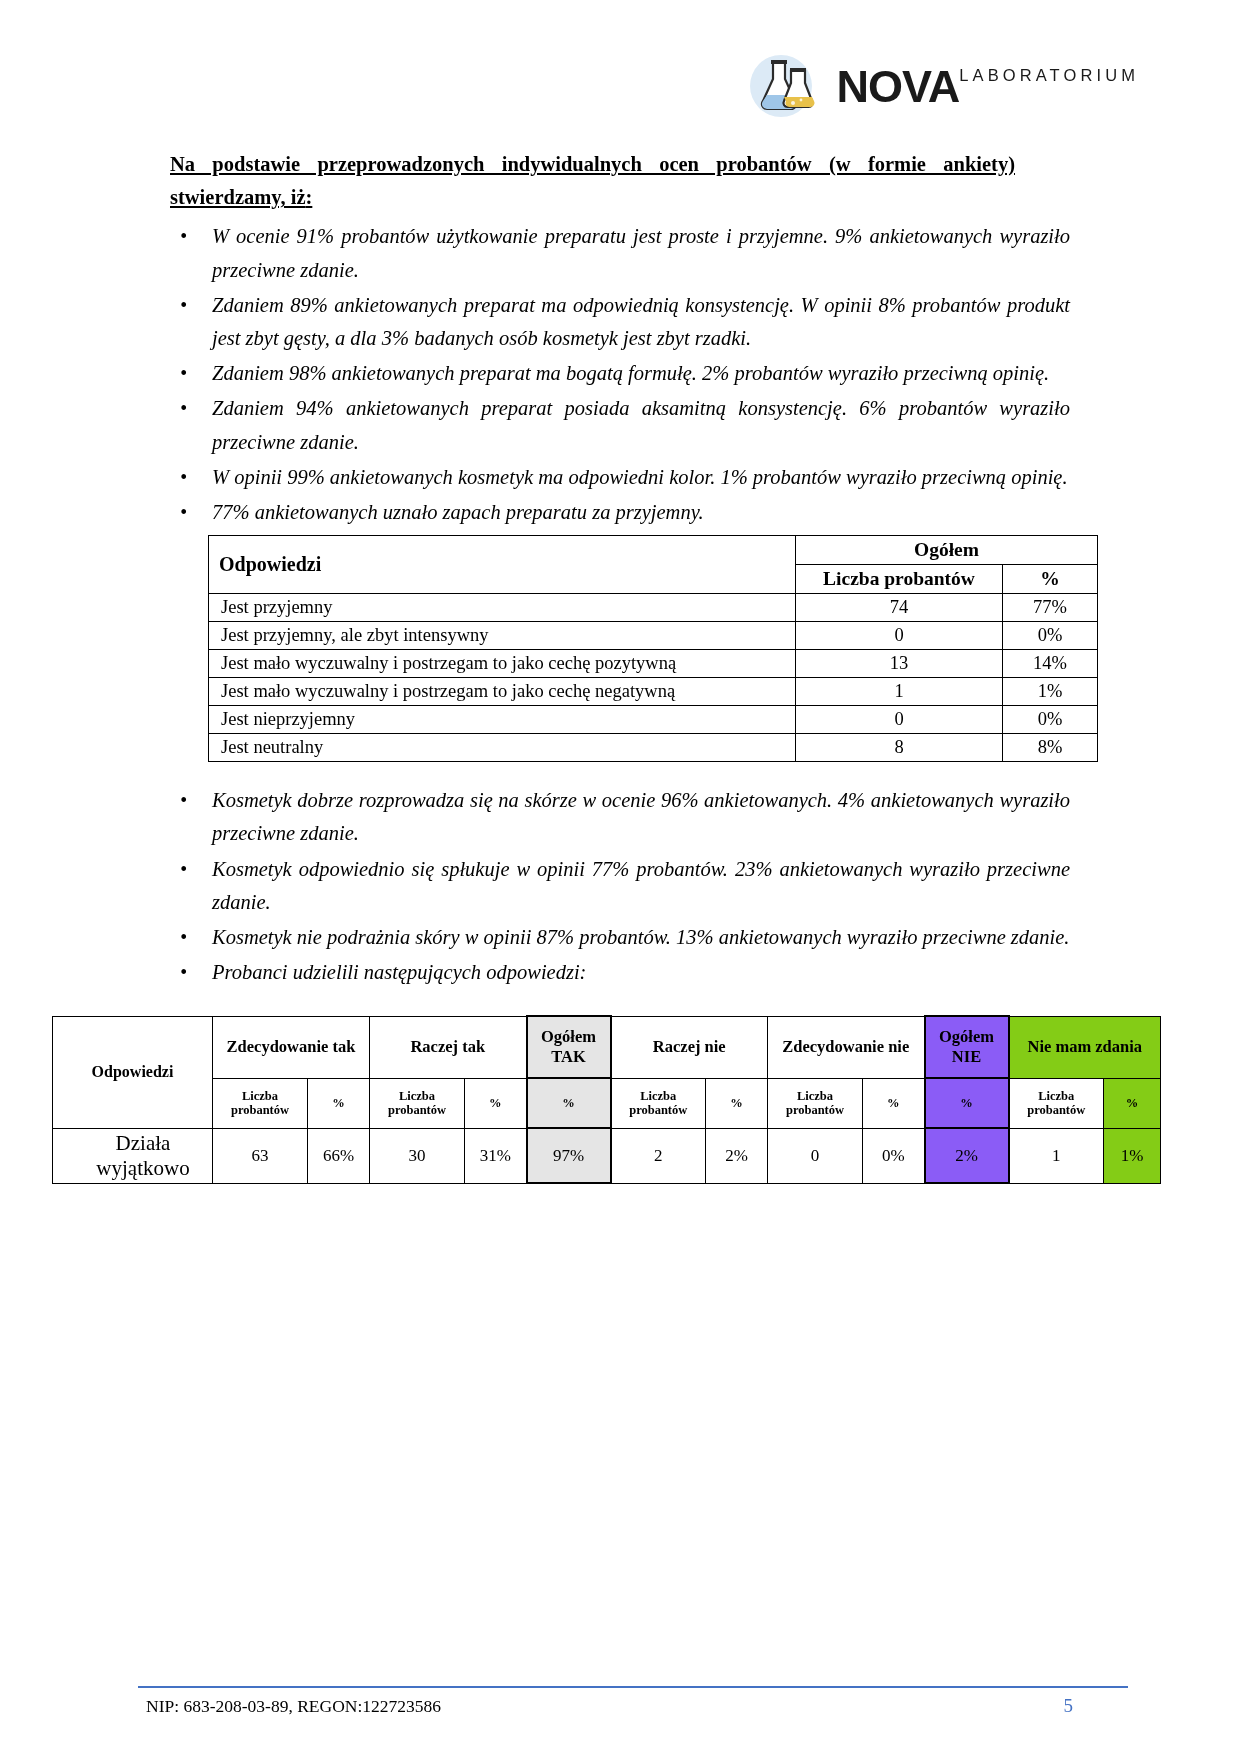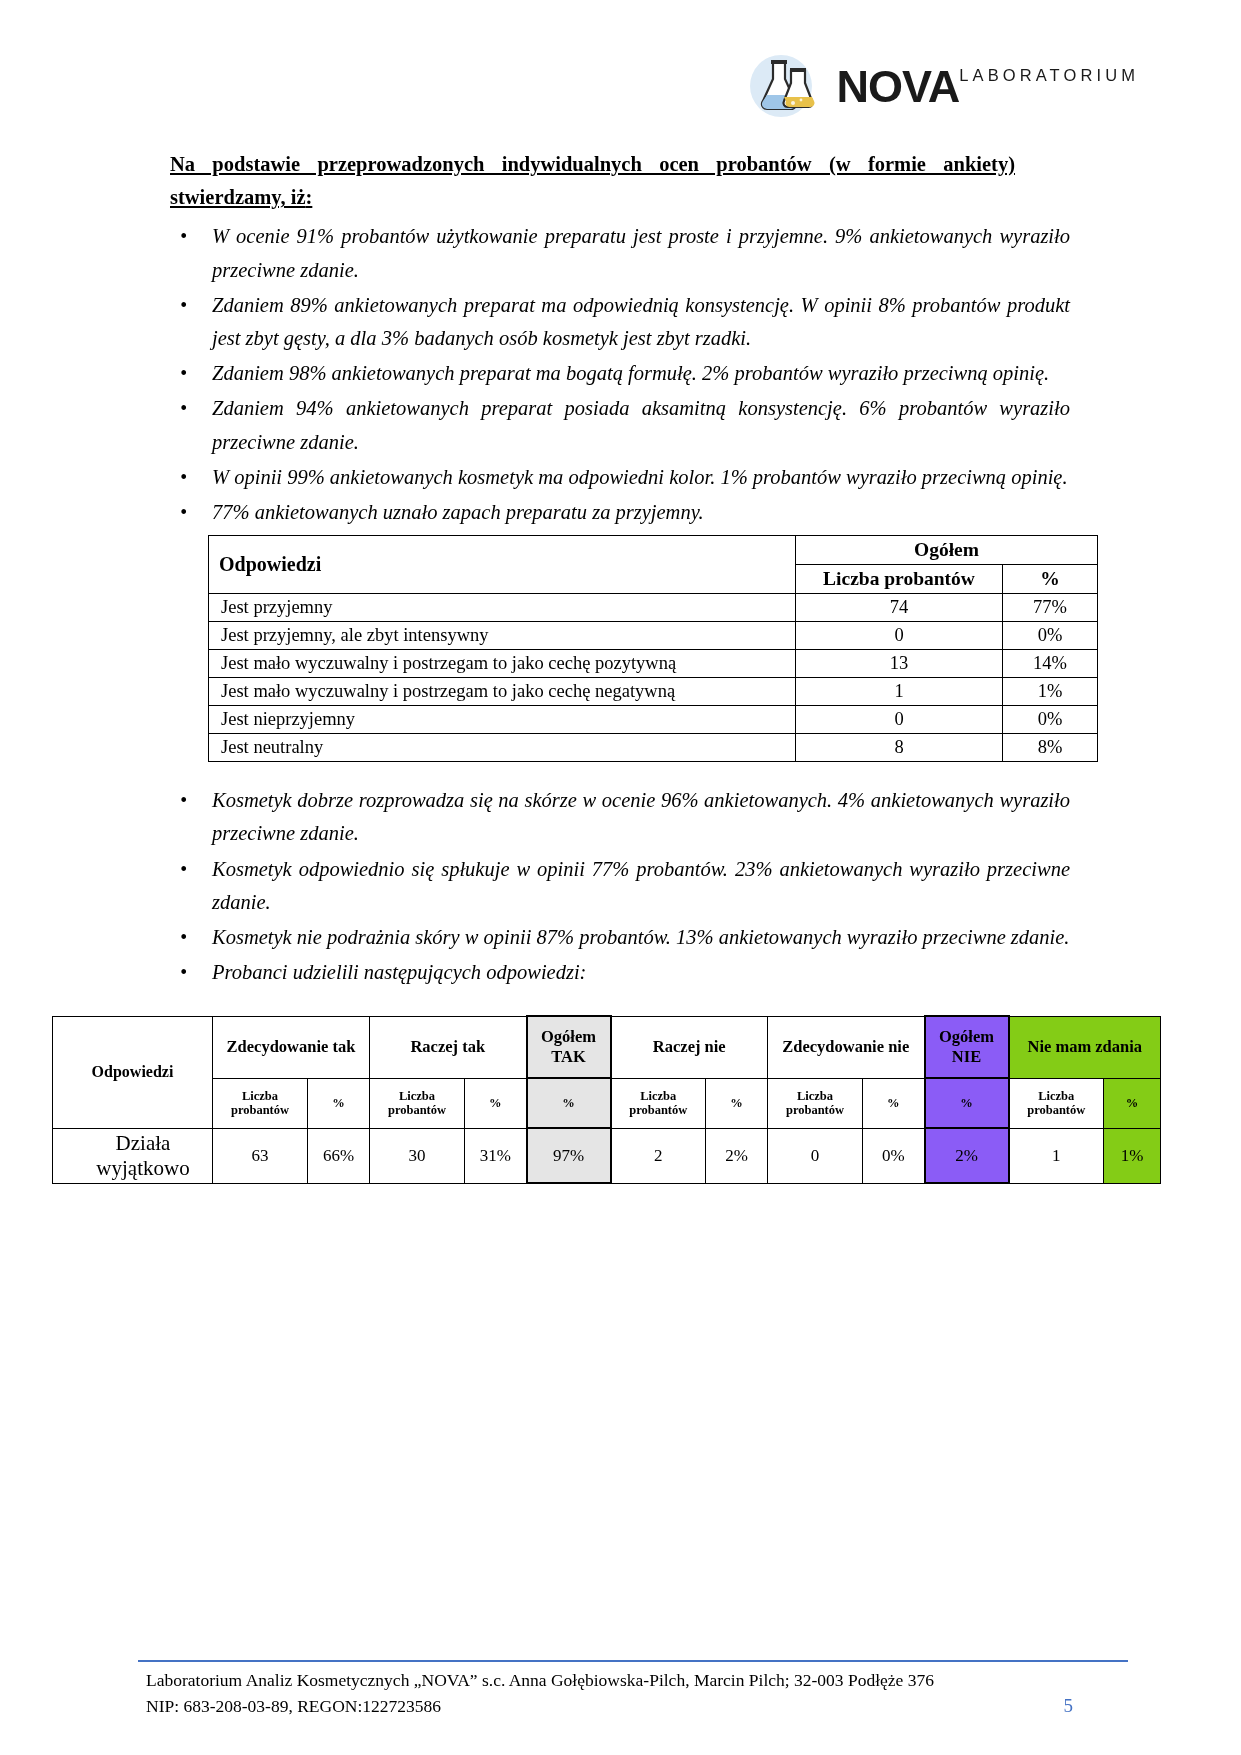--- a/index.html
+++ b/index.html
@@ -363,18 +363,17 @@
         <td class="datacell c-peach bd-thick">2%</td>
         <td class="datacell">1</td>
         <td class="datacell c-gray">1%</td>
       </tr>
     </tbody>
       </table>
   </div>
 
   <div class="footer">
     <div class="footer-rule"></div>
-    <div class="footer-text">Laboratorium Analiz Kosmetycznych „NOVA” s.c. Anna Gołębiowska-Pilch, Marcin Pilch; 32-003 Podłęże 376</div>
     <div class="footer-text">NIP: 683-208-03-89, REGON:122723586</div>
     <div class="page-num">5</div>
   </div>
 
 </div>
 
 </body></html>

